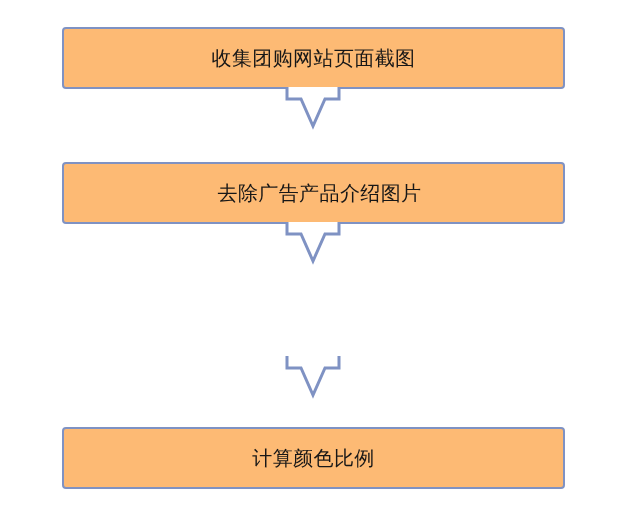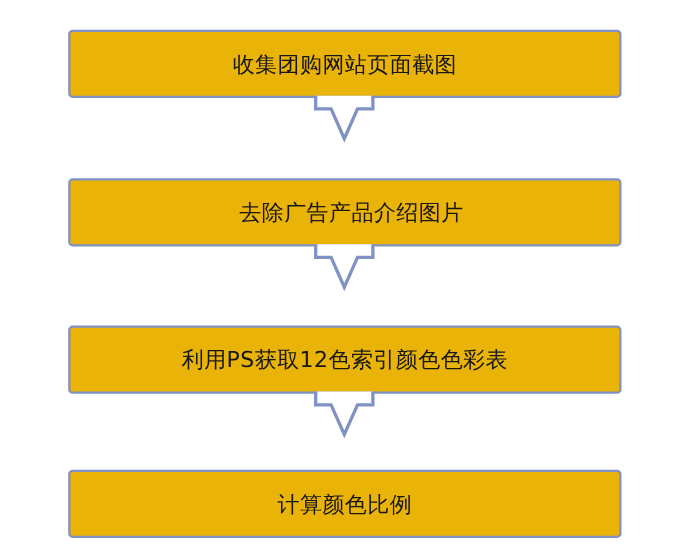--- a/index.html
+++ b/index.html
@@ -18,21 +18,21 @@
     width: 625px;
     height: 509px;
   }
   .flow-box {
     position: absolute;
     left: 62px;
     width: 503px;
     box-sizing: border-box;
     border: 2px solid #7f92c3;
     border-radius: 4px;
-    background: #eab308;
+    background: #fdba74;
     display: flex;
     align-items: center;
     justify-content: center;
   }
   .flow-box-label {
     font-size: 20px;
     line-height: 1.2;
     color: #171717;
     letter-spacing: 0.4px;
     white-space: nowrap;
@@ -78,23 +78,20 @@
   <div class="flow-box box-2">
     <span class="flow-box-label">去除广告产品介绍图片</span>
   </div>
 
   <div class="flow-arrow arrow-2">
     <svg viewBox="0 0 56 46" xmlns="http://www.w3.org/2000/svg">
       <path d="M 2 1 L 2 13 L 16 13 L 28 40 L 40 13 L 54 13 L 54 1" fill="#ffffff" stroke="#7f92c3" stroke-width="3" stroke-linejoin="miter" stroke-linecap="butt"></path>
     </svg>
   </div>
 
-  <div class="flow-box box-3">
-    <span class="flow-box-label">利用PS获取12色索引颜色色彩表</span>
-  </div>
 
   <div class="flow-arrow arrow-3">
     <svg viewBox="0 0 56 46" xmlns="http://www.w3.org/2000/svg">
       <path d="M 2 1 L 2 13 L 16 13 L 28 40 L 40 13 L 54 13 L 54 1" fill="#ffffff" stroke="#7f92c3" stroke-width="3" stroke-linejoin="miter" stroke-linecap="butt"></path>
     </svg>
   </div>
 
   <div class="flow-box box-4">
     <span class="flow-box-label">计算颜色比例</span>
   </div>

